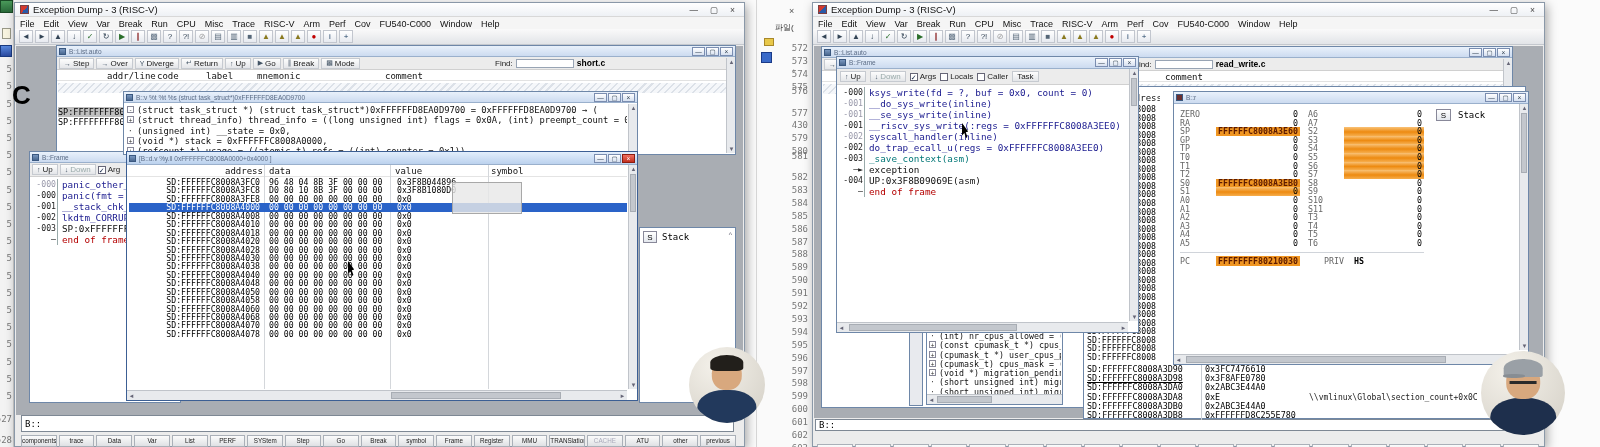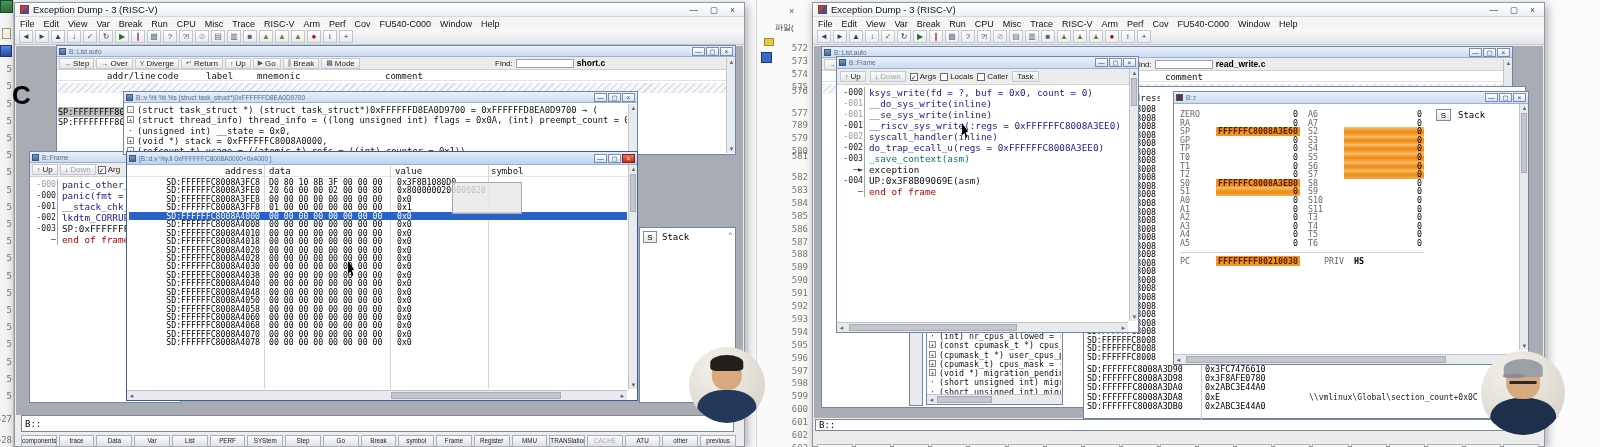--- a/index.html
+++ b/index.html
@@ -122,21 +122,21 @@
 <div class="abs" style="left:12px;top:80px;font-size:26px;font-weight:bold;color:#000;z-index:30;font-family:'Liberation Sans',sans-serif">C</div>
 
 <div class="abs" style="left:756px;top:0;width:56px;height:447px;background:#fafafa;border-left:1px solid #d8d8d8"></div>
 <div id="gutterM" class="abs" style="left:760px;top:0;width:50px;height:447px">
     <div class="gutnum" style="left: 0px; top: 43px; width: 48px;">572</div>
     <div class="gutnum" style="left: 0px; top: 55.9px; width: 48px;">573</div>
     <div class="gutnum" style="left: 0px; top: 68.8px; width: 48px;">574</div>
     <div class="gutnum" style="left: 0px; top: 81.7px; width: 48px;">575</div>
     <div class="gutnum" style="left: 0px; top: 86px; width: 48px;">576</div>
     <div class="gutnum" style="left: 0px; top: 107.5px; width: 48px;">577</div>
-    <div class="gutnum" style="left: 0px; top: 120.4px; width: 48px;">789</div>
+    <div class="gutnum" style="left: 0px; top: 120.4px; width: 48px;">430</div>
     <div class="gutnum" style="left: 0px; top: 133.3px; width: 48px;">579</div>
     <div class="gutnum" style="left: 0px; top: 146.2px; width: 48px;">580</div>
     <div class="gutnum" style="left: 0px; top: 151px; width: 48px;">581</div>
     <div class="gutnum" style="left: 0px; top: 172px; width: 48px;">582</div>
     <div class="gutnum" style="left: 0px; top: 184.9px; width: 48px;">583</div>
     <div class="gutnum" style="left: 0px; top: 197.8px; width: 48px;">584</div>
     <div class="gutnum" style="left: 0px; top: 210.7px; width: 48px;">585</div>
     <div class="gutnum" style="left: 0px; top: 223.6px; width: 48px;">586</div>
     <div class="gutnum" style="left: 0px; top: 236.5px; width: 48px;">587</div>
     <div class="gutnum" style="left: 0px; top: 249.4px; width: 48px;">588</div>
@@ -346,24 +346,23 @@
     <div style="position:absolute;top:13px;left:0;right:10px;height:12px;background:#fff;border-bottom:1px solid #e4e4e4">
       <span class="hdr" style="left:98px;top:1px">address</span>
       <span class="hdr" style="left:142px;top:1px">data</span>
       <span class="hdr" style="left:268px;top:1px">value</span>
       <span class="hdr" style="left:364px;top:1px">symbol</span>
     </div>
     <div class="vline" style="left:137px;top:13px;height:224px"></div>
     <div class="vline" style="left:263px;top:13px;height:224px"></div>
     <div class="vline" style="left:361px;top:13px;height:224px"></div>
     <div id="ldumprows" style="position:absolute;left:2px;top:26px;right:10px;overflow:hidden">
+        <div class="drow"><span class="a">SD:FFFFFFC8008A3FC0</span><span class="b">96 48 04 8B 3F 00 00 00</span><span class="c">0x3F8B044896</span><span class="s"></span></div>
         <div class="drow"><span class="a">SD:FFFFFFC8008A3FC8</span><span class="b">D0 80 10 8B 3F 00 00 00</span><span class="c">0x3F8B1080D0</span><span class="s"></span></div>
-        <div class="drow"><span class="a">SD:FFFFFFC8008A3FE0</span><span class="b">20 60 00 00 02 00 00 80</span><span class="c">0x8000000200006020</span><span class="s"></span></div>
         <div class="drow"><span class="a">SD:FFFFFFC8008A3FE8</span><span class="b">00 00 00 00 00 00 00 00</span><span class="c">0x0</span><span class="s"></span></div>
-        <div class="drow"><span class="a">SD:FFFFFFC8008A3FF8</span><span class="b">01 00 00 00 00 00 00 00</span><span class="c">0x1</span><span class="s"></span></div>
         <div class="drow sel"><span class="a">SD:FFFFFFC8008A4000</span><span class="b">00 00 00 00 00 00 00 00</span><span class="c">0x0</span><span class="s"></span></div>
         <div class="drow"><span class="a">SD:FFFFFFC8008A4008</span><span class="b">00 00 00 00 00 00 00 00</span><span class="c">0x0</span><span class="s"></span></div>
         <div class="drow"><span class="a">SD:FFFFFFC8008A4010</span><span class="b">00 00 00 00 00 00 00 00</span><span class="c">0x0</span><span class="s"></span></div>
         <div class="drow"><span class="a">SD:FFFFFFC8008A4018</span><span class="b">00 00 00 00 00 00 00 00</span><span class="c">0x0</span><span class="s"></span></div>
         <div class="drow"><span class="a">SD:FFFFFFC8008A4020</span><span class="b">00 00 00 00 00 00 00 00</span><span class="c">0x0</span><span class="s"></span></div>
         <div class="drow"><span class="a">SD:FFFFFFC8008A4028</span><span class="b">00 00 00 00 00 00 00 00</span><span class="c">0x0</span><span class="s"></span></div>
         <div class="drow"><span class="a">SD:FFFFFFC8008A4030</span><span class="b">00 00 00 00 00 00 00 00</span><span class="c">0x0</span><span class="s"></span></div>
         <div class="drow"><span class="a">SD:FFFFFFC8008A4038</span><span class="b">00 00 00 00 00 00 00 00</span><span class="c">0x0</span><span class="s"></span></div>
         <div class="drow"><span class="a">SD:FFFFFFC8008A4040</span><span class="b">00 00 00 00 00 00 00 00</span><span class="c">0x0</span><span class="s"></span></div>
         <div class="drow"><span class="a">SD:FFFFFFC8008A4048</span><span class="b">00 00 00 00 00 00 00 00</span><span class="c">0x0</span><span class="s"></span></div>
@@ -584,24 +583,25 @@
         <div class="mono" style="height: 8.55px; font-size: 8.2px; line-height: 8.6px; white-space: pre;">SD:FFFFFFC8008</div>
         <div class="mono" style="height: 8.55px; font-size: 8.2px; line-height: 8.6px; white-space: pre;">SD:FFFFFFC8008</div>
         <div class="mono" style="height: 8.55px; font-size: 8.2px; line-height: 8.6px; white-space: pre;">SD:FFFFFFC8008</div>
         <div class="mono" style="height: 8.55px; font-size: 8.2px; line-height: 8.6px; white-space: pre;">SD:FFFFFFC8008</div>
         <div class="mono" style="height: 8.55px; font-size: 8.2px; line-height: 8.6px; white-space: pre;">SD:FFFFFFC8008</div>
         <div class="mono" style="height: 8.55px; font-size: 8.2px; line-height: 8.6px; white-space: pre;">SD:FFFFFFC8008</div>
       </div>
     <div class="vline" style="left:117px;top:278px;height:55px;background:#c8ccd2"></div>
     <div id="rdumprows" style="position:absolute;left:3px;top:278px;right:2px;overflow:hidden">
         <div class="mono" style="display: flex; height: 9.2px; font-size: 8.4px; line-height: 9.3px; white-space: pre;"><span style="width: 112px; flex: 0 0 auto;">SD:FFFFFFC8008A3D90</span><span style="width: 96px; margin-left: 6px; flex: 0 0 auto;">0x3FC7476610</span><span style="flex: 1 1 0%; font-size: 8px; color: rgb(34, 34, 34); margin-left: 8px; overflow: hidden;"></span></div>
-        <div class="mono" style="display: flex; height: 9.2px; font-size: 8.4px; line-height: 9.3px; white-space: pre;"><span style="width: 112px; flex: 0 0 auto;">SD:FFFFFFC8008A3D98</span><span style="width: 96px; margin-left: 6px; flex: 0 0 auto;">0x3F8AFE0780</span><span style="flex: 1 1 0%; font-size: 8px; color: rgb(34, 34, 34); margin-left: 8px; overflow: hidden;"></span></div>
+        <div class="mono" style="display: flex; height: 9.2px; font-size: 8.4px; line-height: 9.3px; white-space: pre;"><span style="width: 112px; flex: 0 0 auto; text-decoration: underline;">SD:FFFFFFC8008A3D98</span><span style="width: 96px; margin-left: 6px; flex: 0 0 auto;">0x3F8AFE0780</span><span style="flex: 1 1 0%; font-size: 8px; color: rgb(34, 34, 34); margin-left: 8px; overflow: hidden;"></span></div>
         <div class="mono" style="display: flex; height: 9.2px; font-size: 8.4px; line-height: 9.3px; white-space: pre;"><span style="width: 112px; flex: 0 0 auto;">SD:FFFFFFC8008A3DA0</span><span style="width: 96px; margin-left: 6px; flex: 0 0 auto;">0x2ABC3E44A0</span><span style="flex: 1 1 0%; font-size: 8px; color: rgb(34, 34, 34); margin-left: 8px; overflow: hidden;"></span></div>
         <div class="mono" style="display: flex; height: 9.2px; font-size: 8.4px; line-height: 9.3px; white-space: pre;"><span style="width: 112px; flex: 0 0 auto;">SD:FFFFFFC8008A3DA8</span><span style="width: 96px; margin-left: 6px; flex: 0 0 auto;">0xE</span><span style="flex: 1 1 0%; font-size: 8px; color: rgb(34, 34, 34); margin-left: 8px; overflow: hidden;">\\vmlinux\Global\section_count+0x0C</span></div>
         <div class="mono" style="display: flex; height: 9.2px; font-size: 8.4px; line-height: 9.3px; white-space: pre;"><span style="width: 112px; flex: 0 0 auto;">SD:FFFFFFC8008A3DB0</span><span style="width: 96px; margin-left: 6px; flex: 0 0 auto;">0x2ABC3E44A0</span><span style="flex: 1 1 0%; font-size: 8px; color: rgb(34, 34, 34); margin-left: 8px; overflow: hidden;"></span></div>
+        <div class="mono" style="display: flex; height: 9.2px; font-size: 8.4px; line-height: 9.3px; white-space: pre;"><span style="width: 112px; flex: 0 0 auto;">SD:FFFFFFC8008A3DB8</span><span style="width: 96px; margin-left: 6px; flex: 0 0 auto;">0xFFFFFFD8C255E780</span><span style="flex: 1 1 0%; font-size: 8px; color: rgb(34, 34, 34); margin-left: 8px; overflow: hidden;"></span></div>
       </div>
   </div>
 
   <div class="cw" style="left:360px;top:88px;width:356px;height:274px;z-index:5">
     <div class="ct" style="height:12px">
       <span class="ci" style="background:#6a3030"></span>
       <span>B::r</span>
       <span class="cbt">
         <span class="cb1">—</span>
         <span class="cb1">▢</span>

